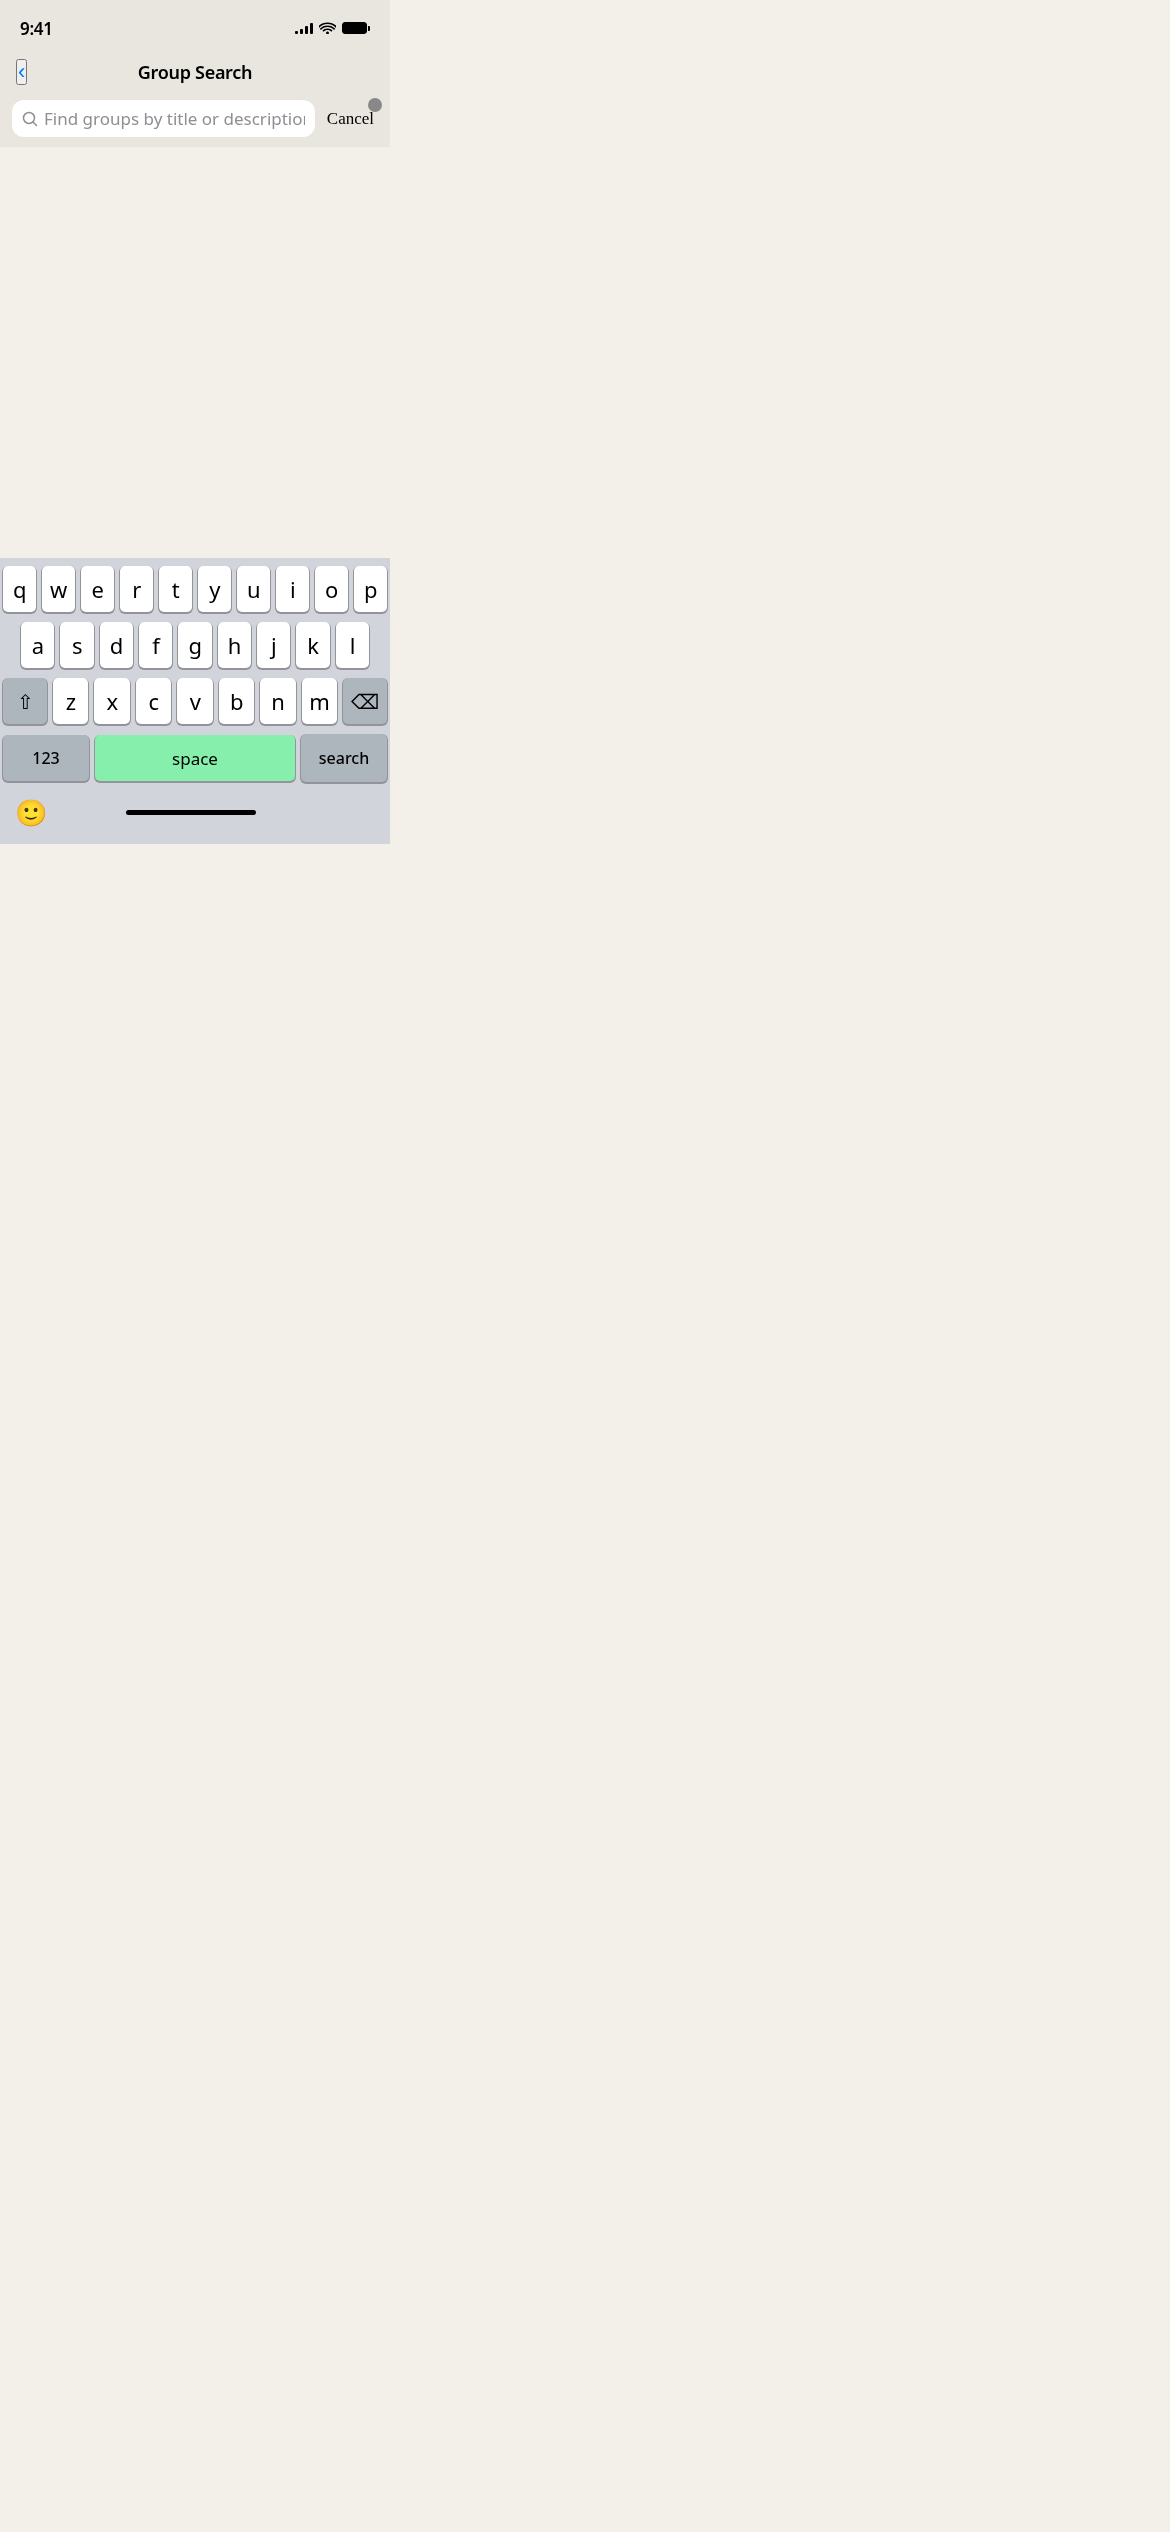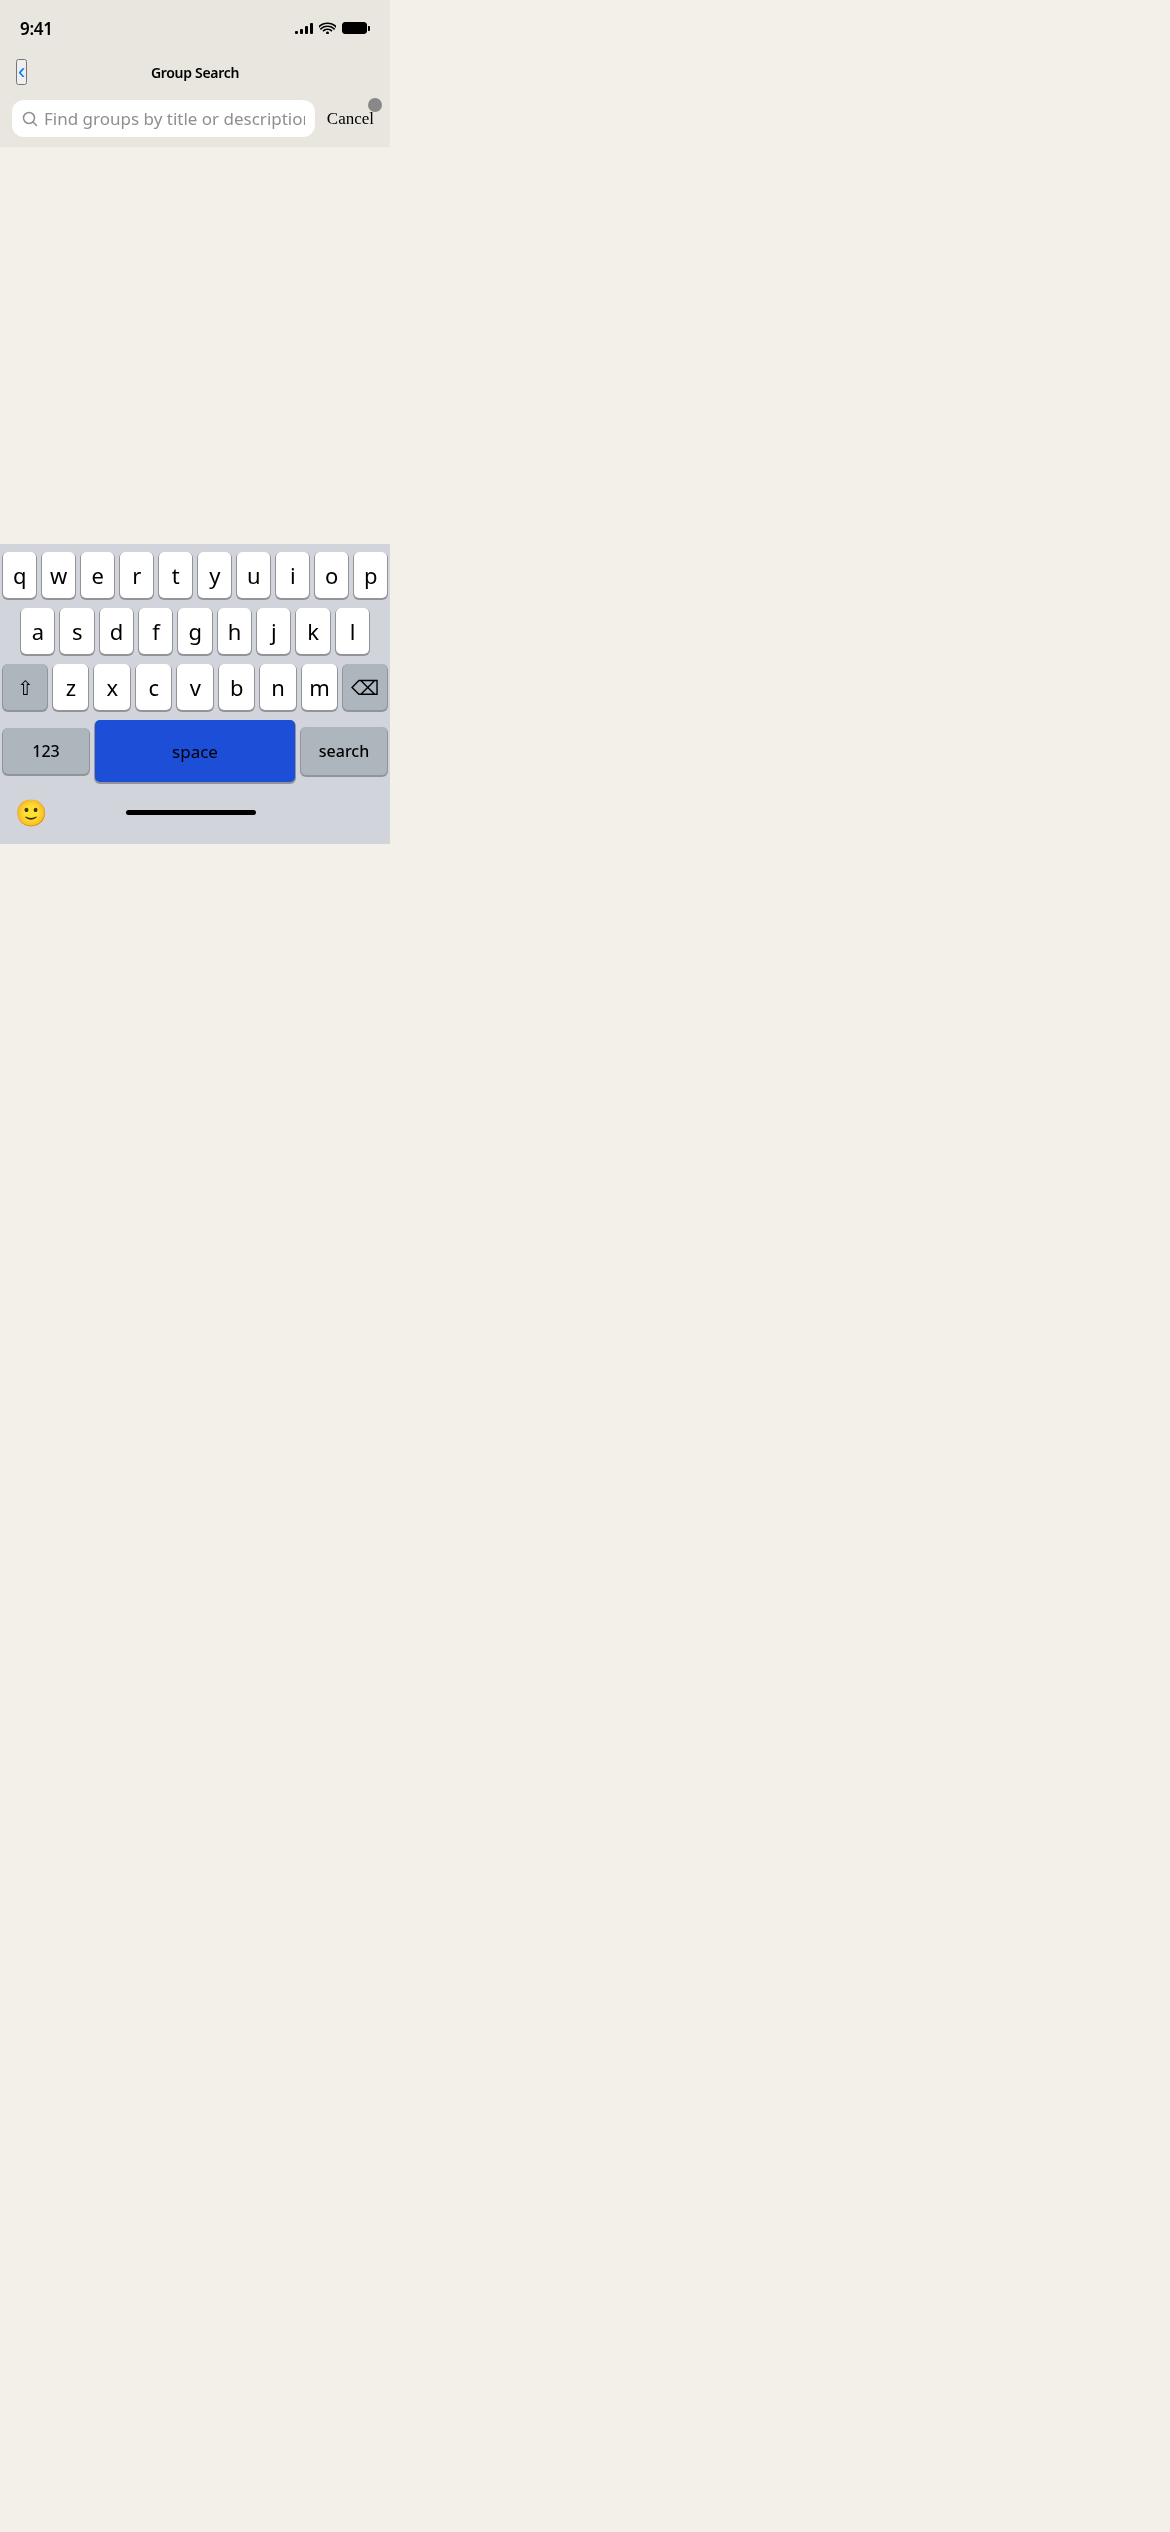--- a/index.html
+++ b/index.html
@@ -78,21 +78,21 @@
     .nav-back {
       position: absolute;
       left: 16px;
       font-size: 22px;
       color: #007AFF;
       font-weight: 300;
       cursor: pointer;
       line-height: 1;
     }
     .nav-title {
-      font-size: 14px;
+      font-size: 18px;
       font-weight: 600;
       color: #000;
       letter-spacing: -0.3px;
       text-align: center;
     }
 
     
     .search-area {
       background: #e8e6de;
       padding: 4px 12px 10px 12px;
@@ -224,23 +224,23 @@
       font-size: 16px;
       font-weight: 500;
       color: #000;
       cursor: pointer;
       box-shadow: 0 1px 0 1px rgba(0,0,0,0.3);
       width: 86px;
       flex-shrink: 0;
     }
 
     .key-space {
-      background: #1d4ed8;
+      background: #86efac;
       border-radius: 5px;
-      height: 62px;
+      height: 46px;
       display: flex;
       align-items: center;
       justify-content: center;
       font-size: 17px;
       color: #000;
       cursor: pointer;
       box-shadow: 0 1px 0 1px rgba(0,0,0,0.3);
       flex: 1;
     }
 

